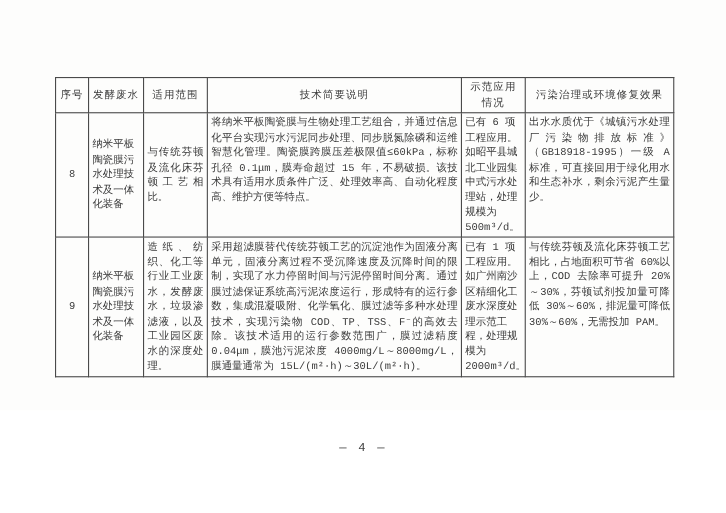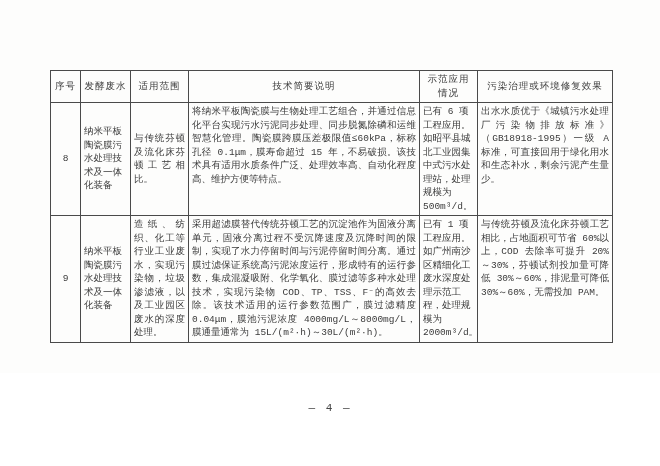--- a/index.html
+++ b/index.html
@@ -82,21 +82,21 @@
         <td class="c-no">8</td>
         <td class="c-name">纳米平板陶瓷膜污水处理技术及一体化装备</td>
         <td class="c-scope">与传统芬顿及流化床芬顿工艺相比。</td>
         <td class="c-desc">将纳米平板陶瓷膜与生物处理工艺组合，并通过信息化平台实现污水污泥同步处理、同步脱氮除磷和运维智慧化管理。陶瓷膜跨膜压差极限值≤60kPa，标称孔径 0.1μm，膜寿命超过 15 年，不易破损。该技术具有适用水质条件广泛、处理效率高、自动化程度高、维护方便等特点。</td>
         <td class="c-app">已有 6 项工程应用。如昭平县城北工业园集中式污水处理站，处理规模为 500m³/d。</td>
         <td class="c-effect">出水水质优于《城镇污水处理厂污染物排放标准》（GB18918-1995）一级 A 标准，可直接回用于绿化用水和生态补水，剩余污泥产生量少。</td>
       </tr>
       <tr class="r-9">
         <td class="c-no">9</td>
         <td class="c-name">纳米平板陶瓷膜污水处理技术及一体化装备</td>
-        <td class="c-scope">造纸、纺织、化工等行业工业废水，实现污染物，垃圾渗滤液，以及工业园区废水的深度处理。</td>
+        <td class="c-scope">造纸、纺织、化工等行业工业废水，发酵废水，垃圾渗滤液，以及工业园区废水的深度处理。</td>
         <td class="c-desc">采用超滤膜替代传统芬顿工艺的沉淀池作为固液分离单元，固液分离过程不受沉降速度及沉降时间的限制，实现了水力停留时间与污泥停留时间分离。通过膜过滤保证系统高污泥浓度运行，形成特有的运行参数，集成混凝吸附、化学氧化、膜过滤等多种水处理技术，实现污染物 COD、TP、TSS、F⁻的高效去除。该技术适用的运行参数范围广，膜过滤精度 0.04μm，膜池污泥浓度 4000mg/L～8000mg/L，膜通量通常为 15L/(m²·h)～30L/(m²·h)。</td>
         <td class="c-app">已有 1 项工程应用。如广州南沙区精细化工废水深度处理示范工程，处理规模为 2000m³/d。</td>
         <td class="c-effect">与传统芬顿及流化床芬顿工艺相比，占地面积可节省 60%以上，COD 去除率可提升 20%～30%，芬顿试剂投加量可降低 30%～60%，排泥量可降低 30%～60%，无需投加 PAM。</td>
       </tr>
     </tbody>
   </table>
 
   <div class="footer">— 4 —</div>
 
 </div>

